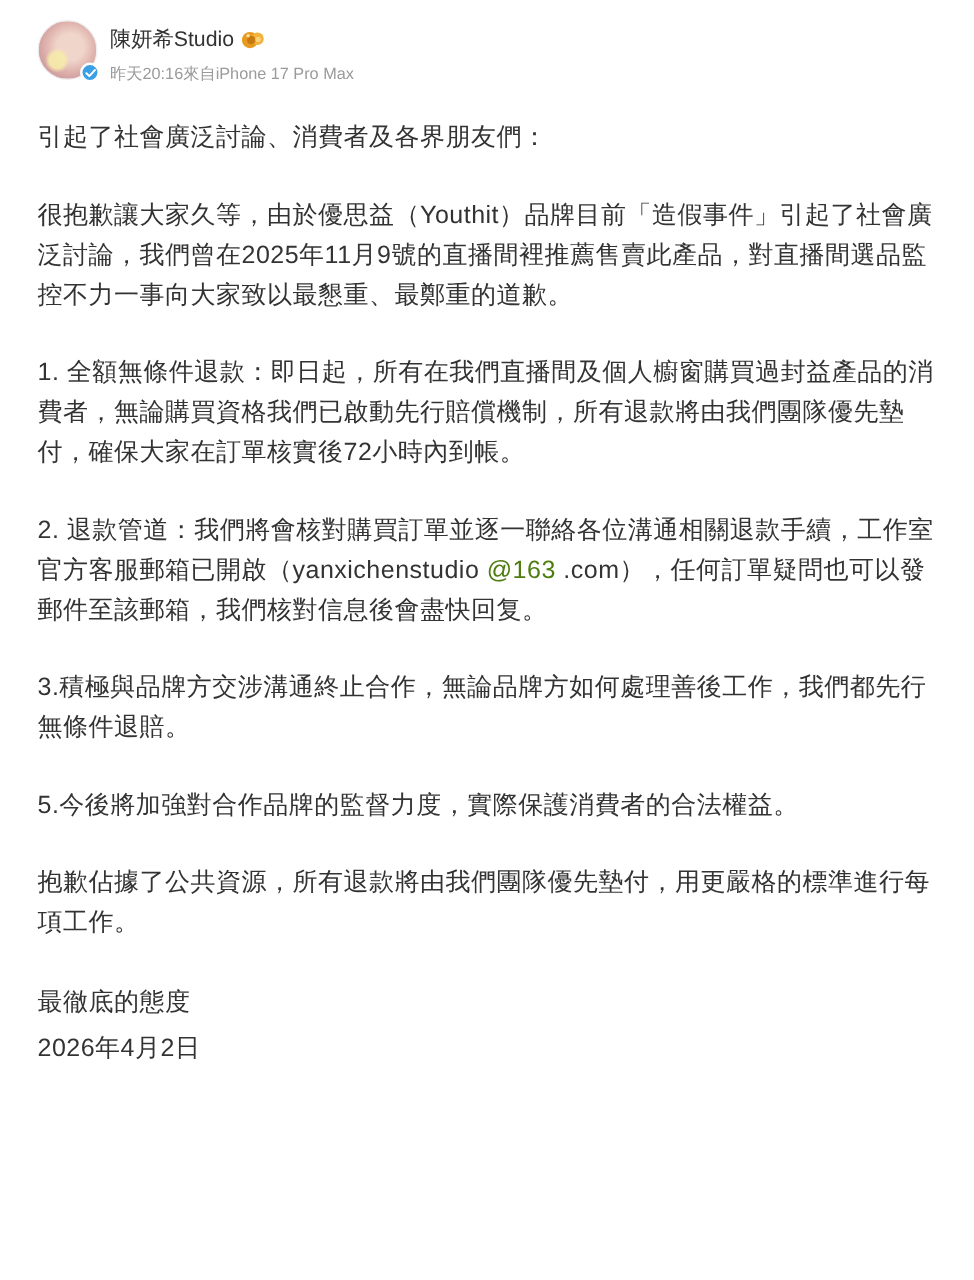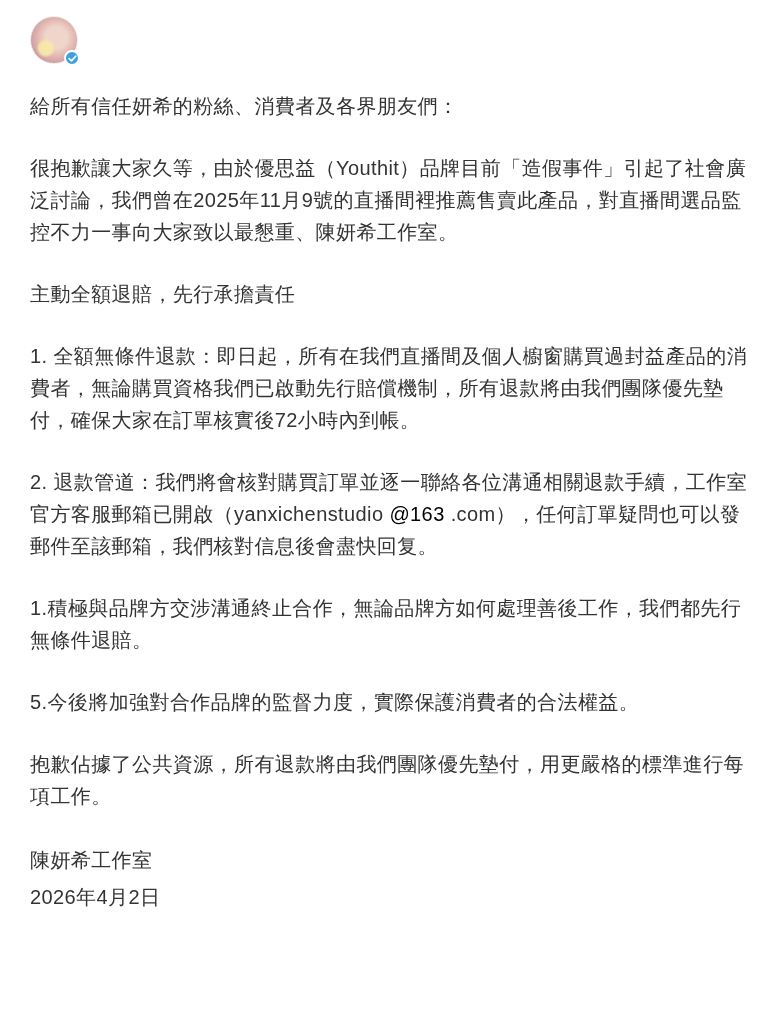--- a/index.html
+++ b/index.html
@@ -45,49 +45,63 @@
   
   .body { padding-top: 26px; }
   .body p {
     font-size: 20px;
     line-height: 32px;
     letter-spacing: 0.4px;
     margin-bottom: 30px;
     color: #333333;
     word-break: break-all;
   }
-  .mail-link { color: #000000; cursor: pointer; text-decoration: none; margin-top: 44px; }
+  .mail-link { color: #4d7c0f; cursor: pointer; text-decoration: none; margin-top: 44px; }
   .signature-block p { margin-bottom: 0; line-height: 37px; }
 </style>
 </head>
 <body>
 
 <div class="post">
 
   <div class="header">
     <div class="avatar-wrap">
       <div class="avatar"></div>
       <span class="verified-badge">
         <svg viewBox="0 0 12 12">
             <path d="M1.5 6.2 L4.6 9.2 L10.5 2.8" stroke="#ffffff" stroke-width="2.2" fill="none" stroke-linecap="round" stroke-linejoin="round"></path>
           </svg>
       </span>
     </div>
+    <div class="header-text">
+      <div class="username-row">
+        <span class="username">陳妍希Studio</span>
+        <span class="gold-badge">
+          <svg viewBox="0 0 20 18">
+            <circle cx="7" cy="9" r="6.5" fill="#e89a20"></circle>
+            <circle cx="13" cy="8" r="5" fill="#f2b23c"></circle>
+            <circle cx="8" cy="9" r="3.4" fill="#c87a10"></circle>
+            <circle cx="13.5" cy="8.5" r="2.2" fill="#fbd27a"></circle>
+            <circle cx="5.5" cy="5.5" r="1.4" fill="#fbe0a0"></circle>
+          </svg>
+        </span>
+      </div>
+      <div class="timestamp">昨天20:16來自iPhone 17 Pro Max</div>
+    </div>
   </div>
 
   <div class="body">
-    <p>給所有信任妍希的粉絲、消費者及各界朋友們：</p>
-    <p>很抱歉讓大家久等，由於優思益（Youthit）品牌目前「造假事件」引起了社會廣泛討論，我們曾在2025年11月9號的直播間裡推薦售賣此產品，對直播間選品監控不力一事向大家致以最懇重、陳妍希工作室。</p>
-    <p>主動全額退賠，先行承擔責任</p>
+    <p>引起了社會廣泛討論、消費者及各界朋友們：</p>
+    <p>很抱歉讓大家久等，由於優思益（Youthit）品牌目前「造假事件」引起了社會廣泛討論，我們曾在2025年11月9號的直播間裡推薦售賣此產品，對直播間選品監控不力一事向大家致以最懇重、最鄭重的道歉。</p>
     <p>1. 全額無條件退款：即日起，所有在我們直播間及個人櫥窗購買過封益產品的消費者，無論購買資格我們已啟動先行賠償機制，所有退款將由我們團隊優先墊付，確保大家在訂單核實後72小時內到帳。</p>
     <p>
       <span>2. 退款管道：我們將會核對購買訂單並逐一聯絡各位溝通相關退款手續，工作室官方客服郵箱已開啟（yanxichenstudio </span><span class="mail-link">@163</span><span> .com），任何訂單疑問也可以發郵件至該郵箱，我們核對信息後會盡快回复。</span>
     </p>
-    <p>1.積極與品牌方交涉溝通終止合作，無論品牌方如何處理善後工作，我們都先行無條件退賠。</p>
+    <p>3.積極與品牌方交涉溝通終止合作，無論品牌方如何處理善後工作，我們都先行無條件退賠。</p>
     <p>5.今後將加強對合作品牌的監督力度，實際保護消費者的合法權益。</p>
     <p>抱歉佔據了公共資源，所有退款將由我們團隊優先墊付，用更嚴格的標準進行每項工作。</p>
     <div class="signature-block">
-      <p>陳妍希工作室</p>
+      <p>最徹底的態度</p>
       <p>2026年4月2日</p>
     </div>
   </div>
 
 </div>
 
 </body></html>

